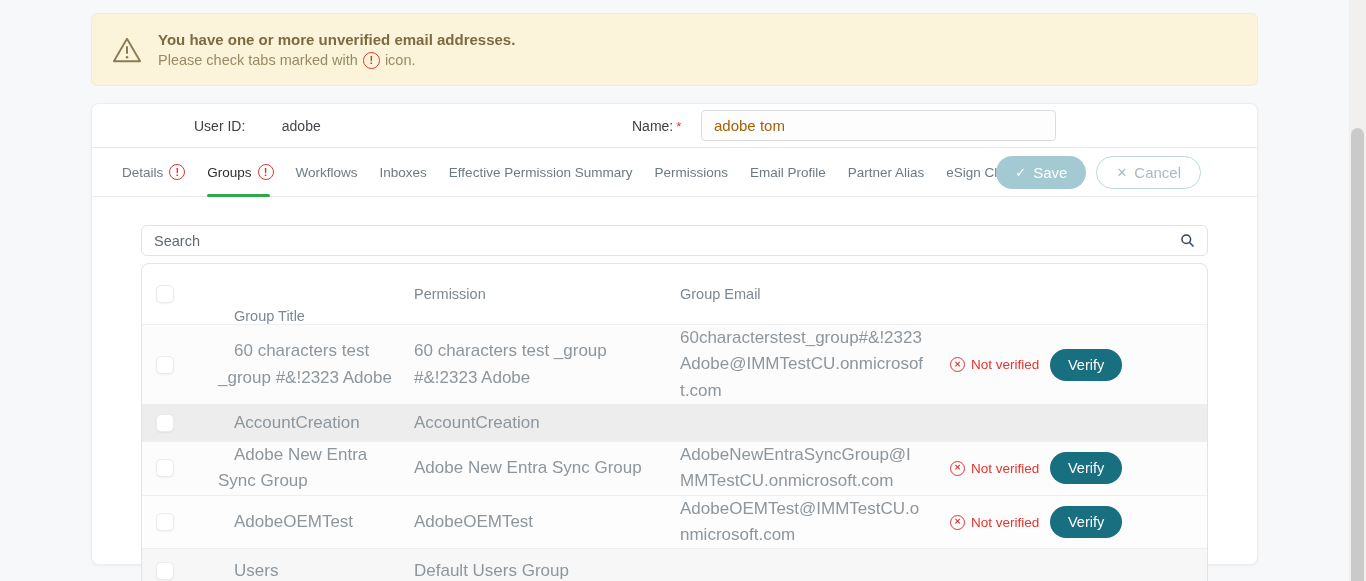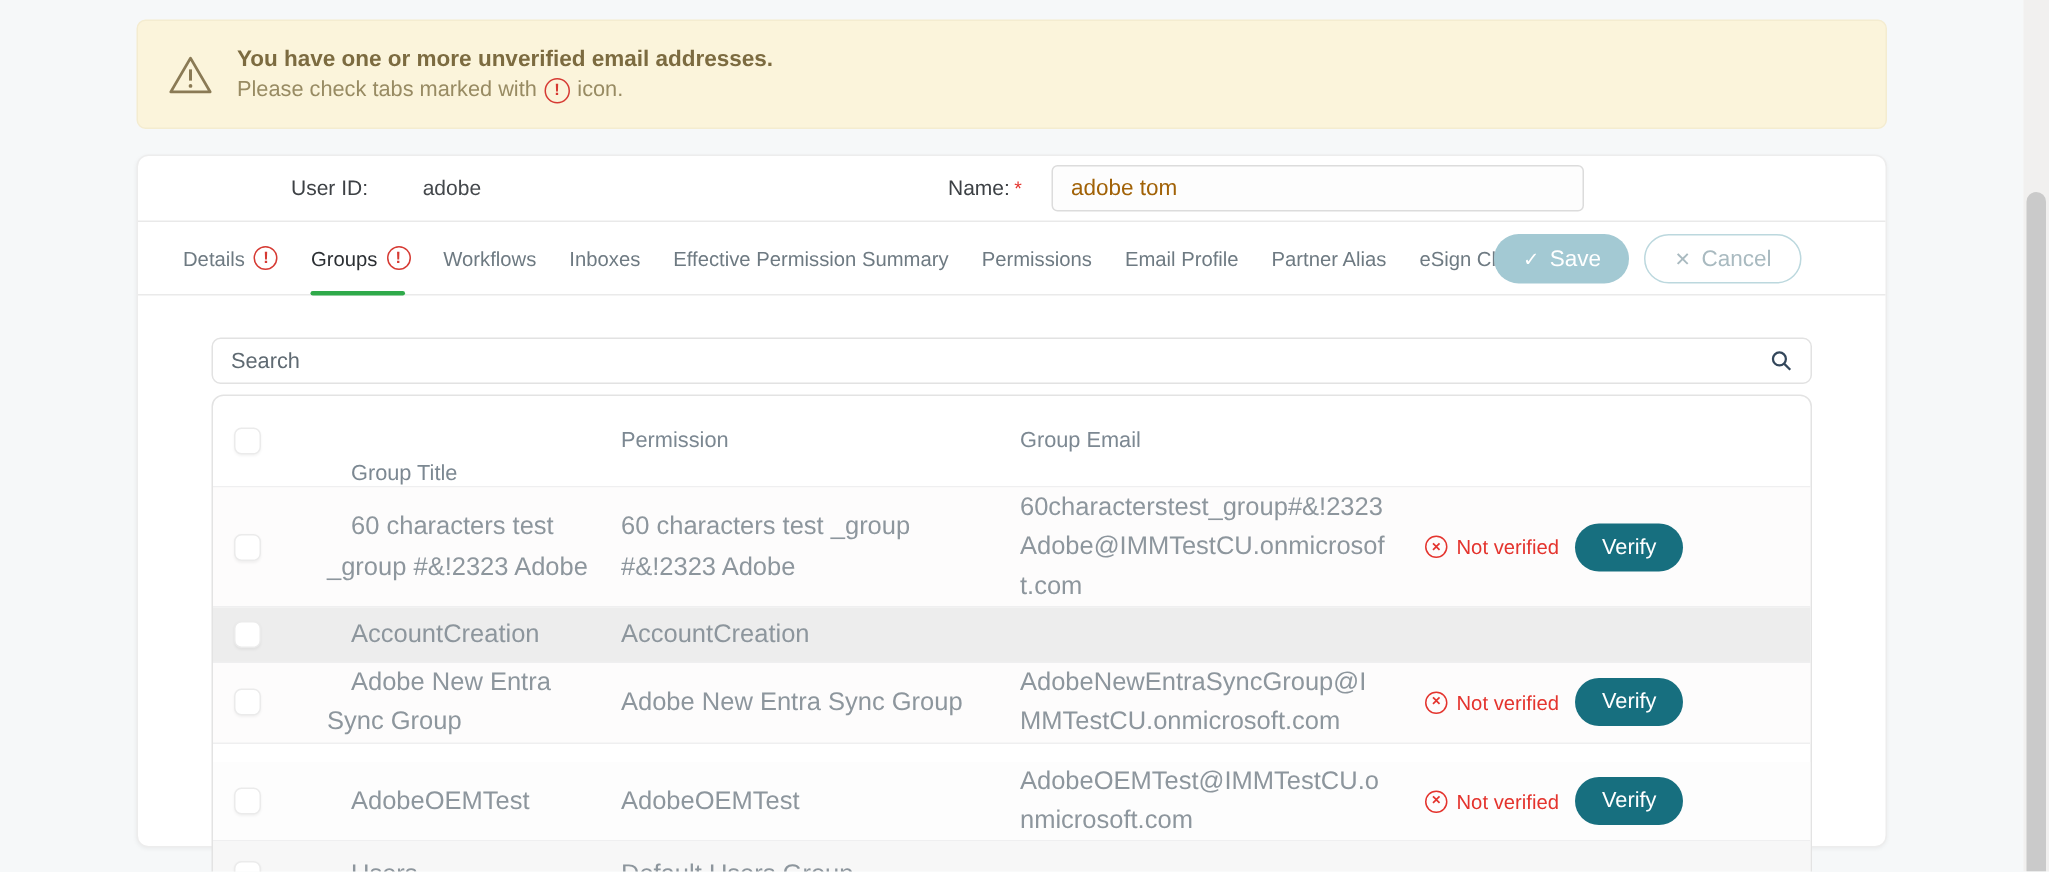--- a/index.html
+++ b/index.html
@@ -81,21 +81,21 @@
   .status { display:flex; align-items:center; gap:6px; color:#e4342e; font-size:13.5px; white-space:nowrap; }
   .nv-icon { display:inline-flex; align-items:center; justify-content:center;
     width:15px; height:15px; border:1.4px solid #e4342e; border-radius:50%;
     color:#e4342e; font-size:8px; font-weight:bold; line-height:1; flex:0 0 auto; }
   .verify-btn { background:#176f7f; color:#fff; border:none; border-radius:16px;
     padding:8px 18px; font-family:"Liberation Sans", sans-serif; font-size:14.5px;
     cursor:pointer; margin-left:0; }
   .r0 { min-height:54px; background:#fdfcfc; }
   .r1 { min-height:37px; background:#ededed; }
   .r2 { min-height:50px; background:#fdfcfc; }
-  .r3 { min-height:46px; background:#fdfdfd;margin-top:12px; }
+  .r3 { min-height:46px; background:#fdfdfd; }
   .r4 { min-height:45px; background:#f7f7f7; }
 
   
   .sb-track { position:absolute; right:0; top:0; width:17px; height:581px; background:#f1f0ef; }
   .sb-thumb { position:absolute; right:2px; top:128px; width:13px; height:453px;
     background:#cacaca; border-radius:7px 7px 0 0; cursor:pointer; }
 </style>
 </head>
 <body>
 

